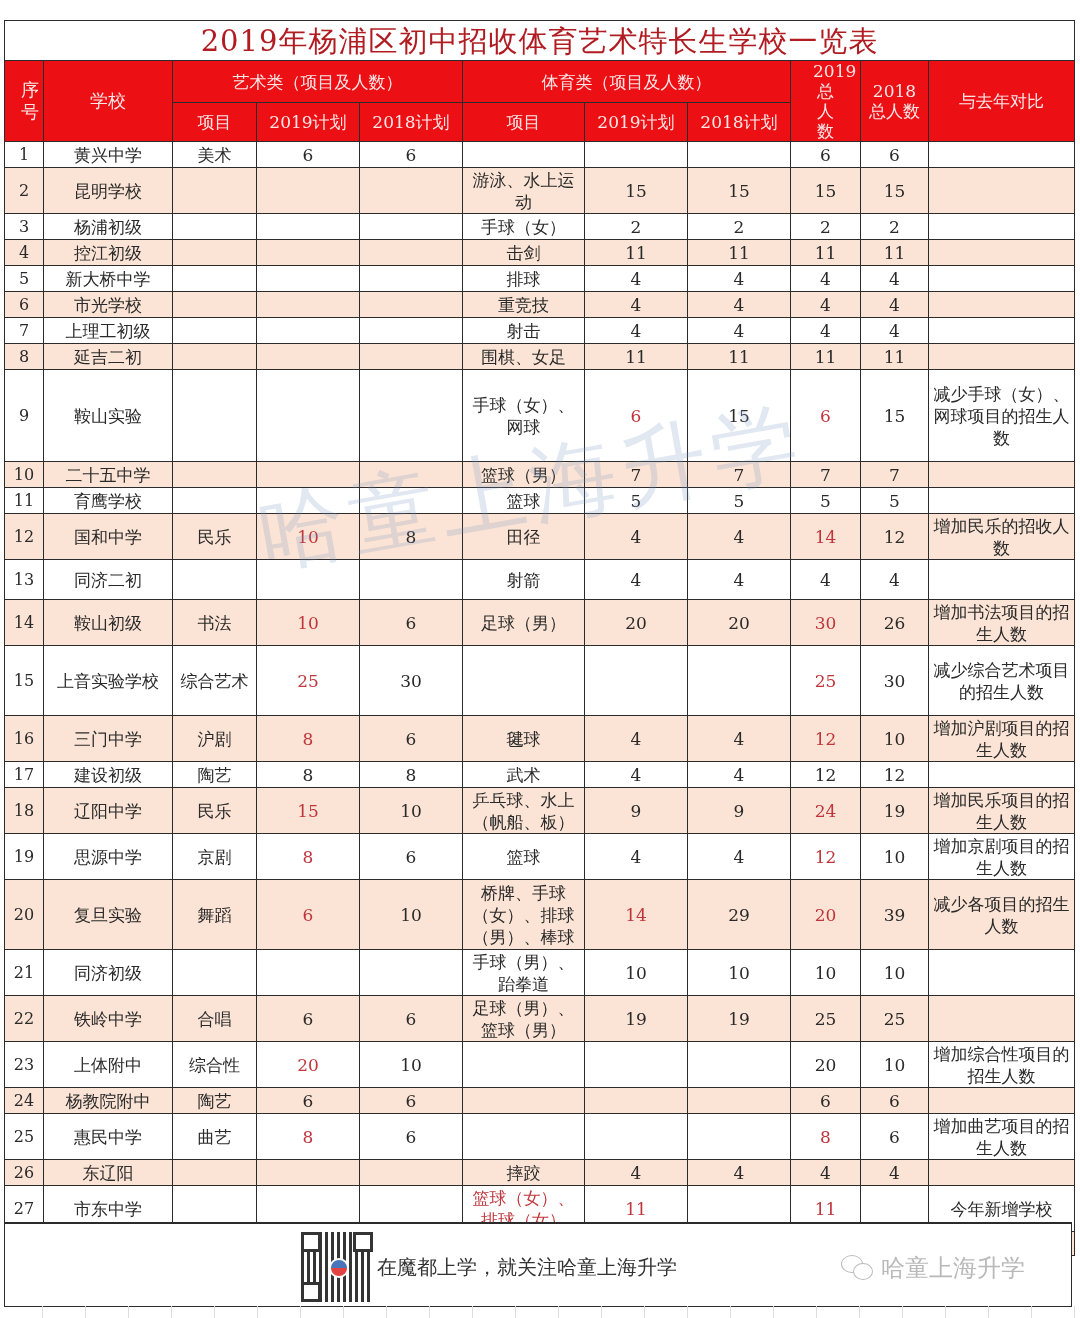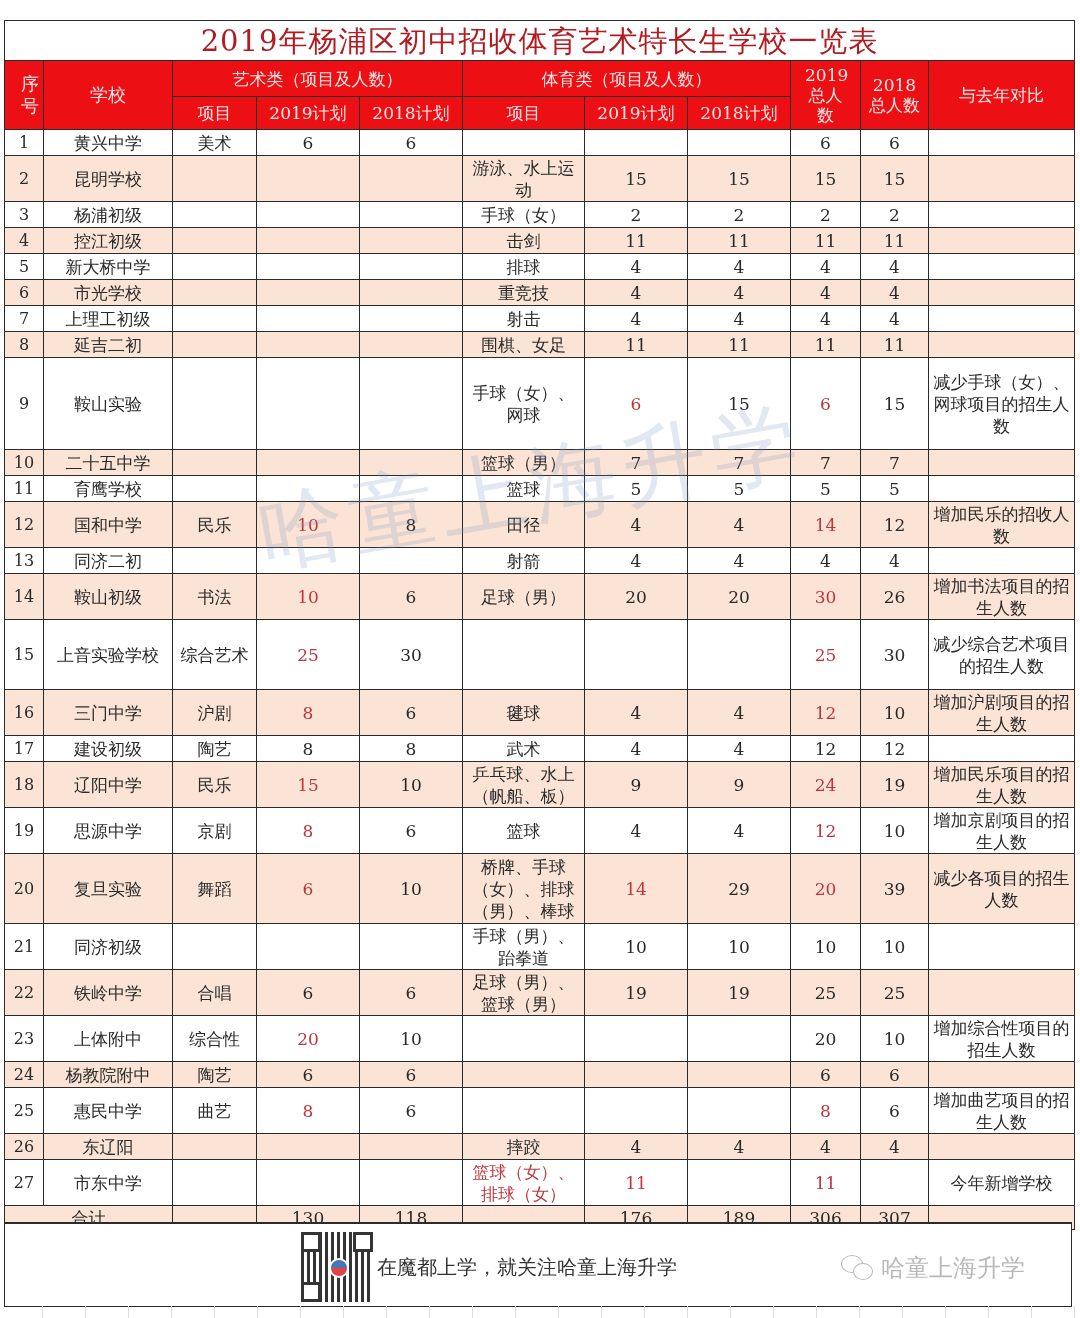--- a/index.html
+++ b/index.html
@@ -62,21 +62,21 @@
     </colgroup>
     <thead>
       <tr>
         <td colspan="11" class="title-cell">2019年杨浦区初中招收体育艺术特长生学校一览表</td>
       </tr>
       <tr style="height:36px">
         <th class="hd" rowspan="2" style="font-size:18px;line-height:22px;padding:0 16px;">序号</th>
         <th class="hd" rowspan="2" style="font-size:18px">学校</th>
         <th class="hd" colspan="3">艺术类（项目及人数）</th>
         <th class="hd" colspan="3">体育类（项目及人数）</th>
-        <th class="hd" rowspan="2" style="padding:0 14px">2019总人数</th>
+        <th class="hd" rowspan="2" style="padding:0 22px">2019总人数</th>
         <th class="hd" rowspan="2" style="padding:0 6px">2018总人数</th>
         <th class="hd" rowspan="2">与去年对比</th>
       </tr>
       <tr style="height:33px">
         <th class="hd">项目</th>
         <th class="hd">2019计划</th>
         <th class="hd">2018计划</th>
         <th class="hd">项目</th>
         <th class="hd">2019计划</th>
         <th class="hd">2018计划</th>
@@ -232,21 +232,21 @@
           <td>民乐</td>
           <td class="red">10</td>
           <td>8</td>
           <td>田径</td>
           <td>4</td>
           <td>4</td>
           <td class="red">14</td>
           <td>12</td>
           <td class="note">增加民乐的招收人数</td>
         </tr>
-        <tr class="plain" style="height: 26px;">
+        <tr class="plain" style="height: 40px;">
           <td style="font-size: 16px;">13</td>
           <td>同济二初</td>
           <td></td>
           <td></td>
           <td></td>
           <td>射箭</td>
           <td>4</td>
           <td>4</td>
           <td>4</td>
           <td>4</td>

